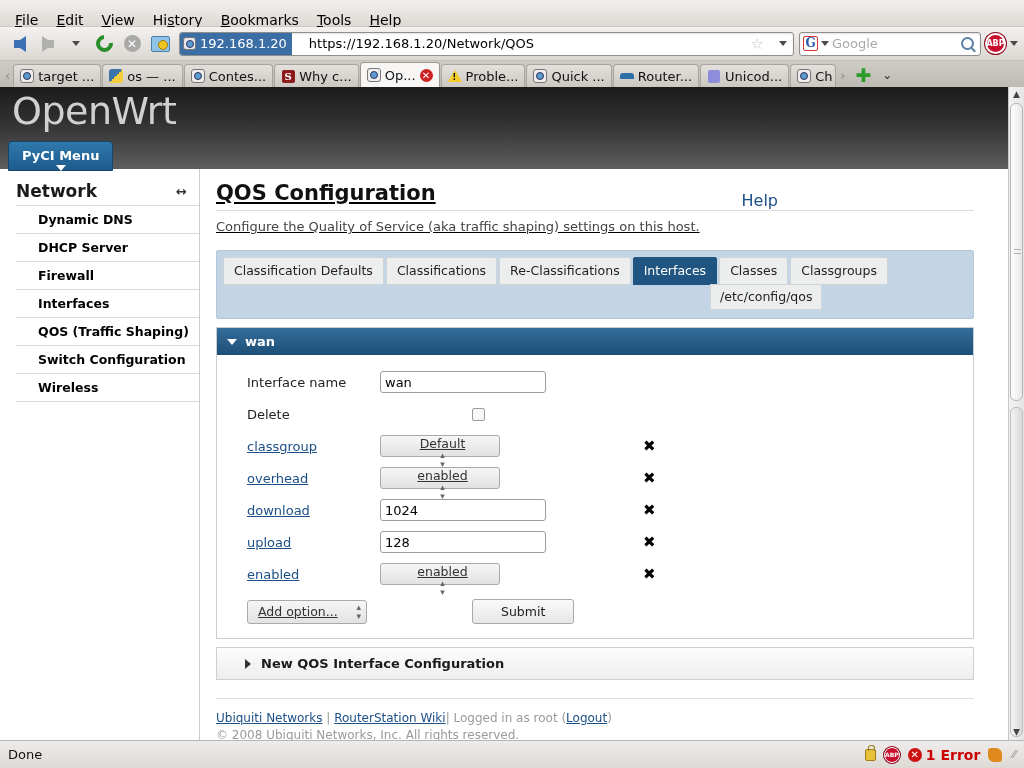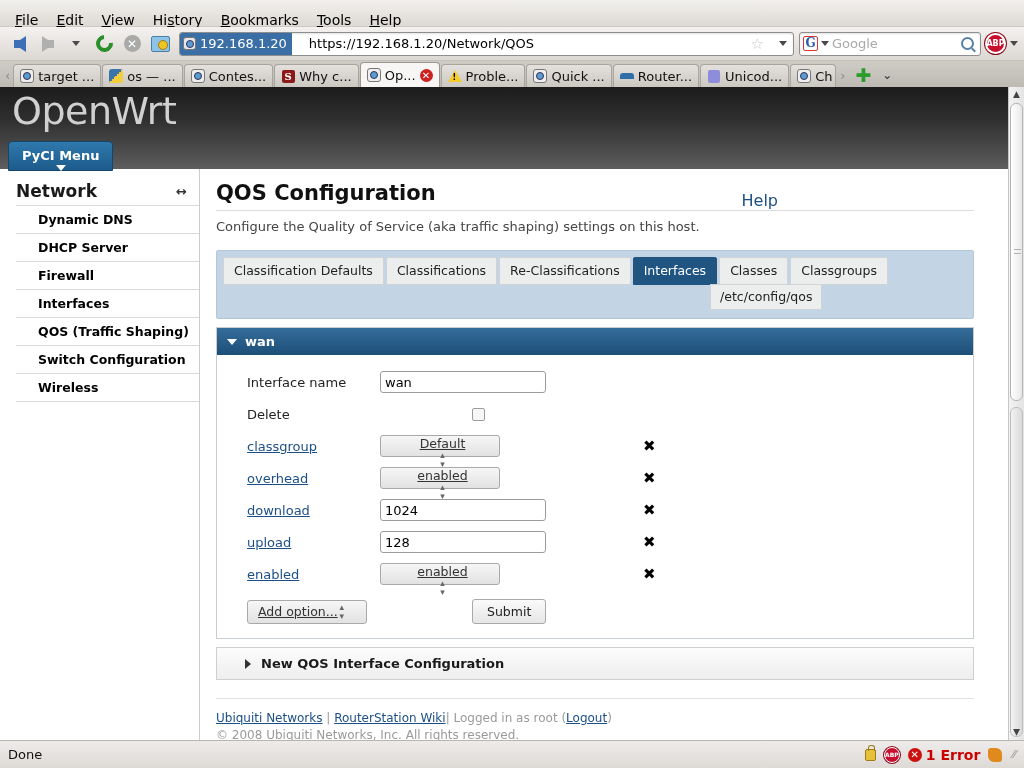--- a/index.html
+++ b/index.html
@@ -258,21 +258,21 @@
     font-size: 12.5px; font-weight: bold;
     color:#000;
   }
   .sb-list li:last-child { border-bottom: 1px solid #d9d9d9; }
 
   .content {
     flex: 1 1 auto;
     padding: 12px 34px 0 16px;
     min-width: 0;
   }
-  .content-head { position:relative; }
+  .content-head { position:relative;text-decoration:underline; }
   .page-title {
     font-size: 21px; font-weight:bold; color:#111; margin:0 0 2px 0;
     font-family:"DejaVu Sans","Liberation Sans",sans-serif;
   }
   .help-link {
     position:absolute; right:196px; top:10px;
     font-size:16px; color:#1c4f87; text-decoration:none;
   }
   .hr { border:none; border-top:1px solid #dcdcdc; margin:5px 0 8px 0;}
   .page-desc { font-size:13px; color:#444; margin-bottom:16px;}
@@ -343,27 +343,27 @@
     width:13px;height:13px;border:1px solid #9c9c9c;border-radius:2px;background:#f7f7f7;
     margin-left: 92px;
   }
   .xbtn { font-size:15px; color:#000; font-weight:bold; margin-left: 33px;}
   .addrow { display:flex; align-items:center; margin-top:12px;}
   .addsel {
     width:120px;height:24px;
     background: linear-gradient(to bottom,#f6f6f6 0%, #e2e2e2 100%);
     border:1px solid #a9a9a9; border-radius:3px;
     display:flex;align-items:center;justify-content:space-between;
-    padding:0 22px 0 10px; font-size:12.5px;color:#333;
+    padding:0 5px 0 10px; font-size:12.5px;color:#333;
   }
   .submit {
     margin-left: 105px;
     background: linear-gradient(to bottom,#fafafa 0%, #e6e6e6 100%);
     border:1px solid #a9a9a9; border-radius:3px;
-    font-size:12.5px; color:#222; padding:4px 14px;
+    font-size:12.5px; color:#222; padding:4px 28px;
   }
 
   .panel2 {
     margin-top: 8px;
     background: linear-gradient(to bottom,#fcfcfc 0%, #eeeeee 100%);
     border:1px solid #cfcfcf;
     padding: 8px 28px;
     display:flex; align-items:center; gap:10px;
     font-size:13px; font-weight:bold; color:#1a1a1a;
   }

